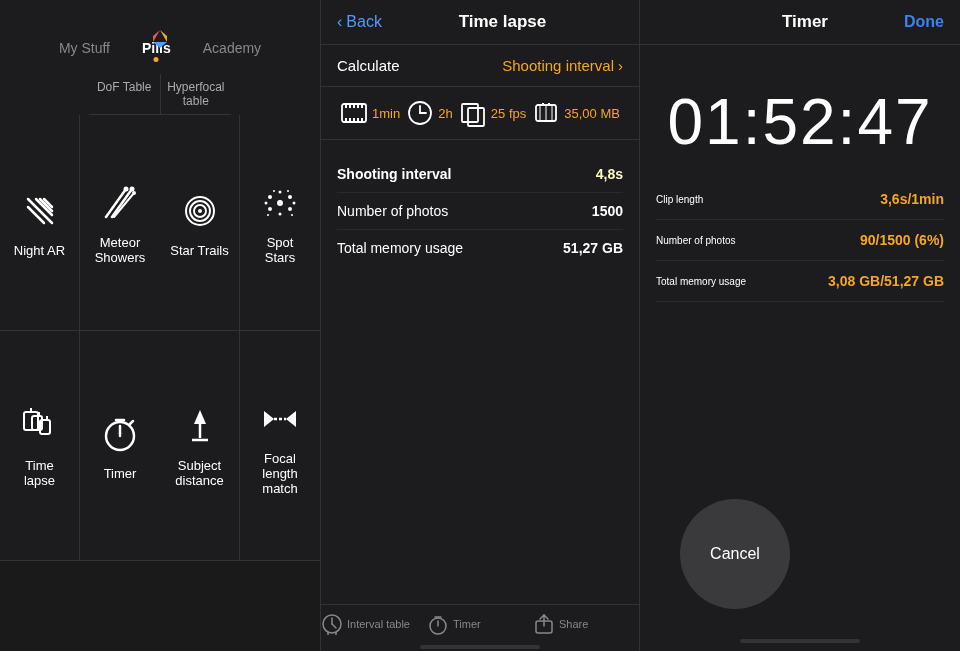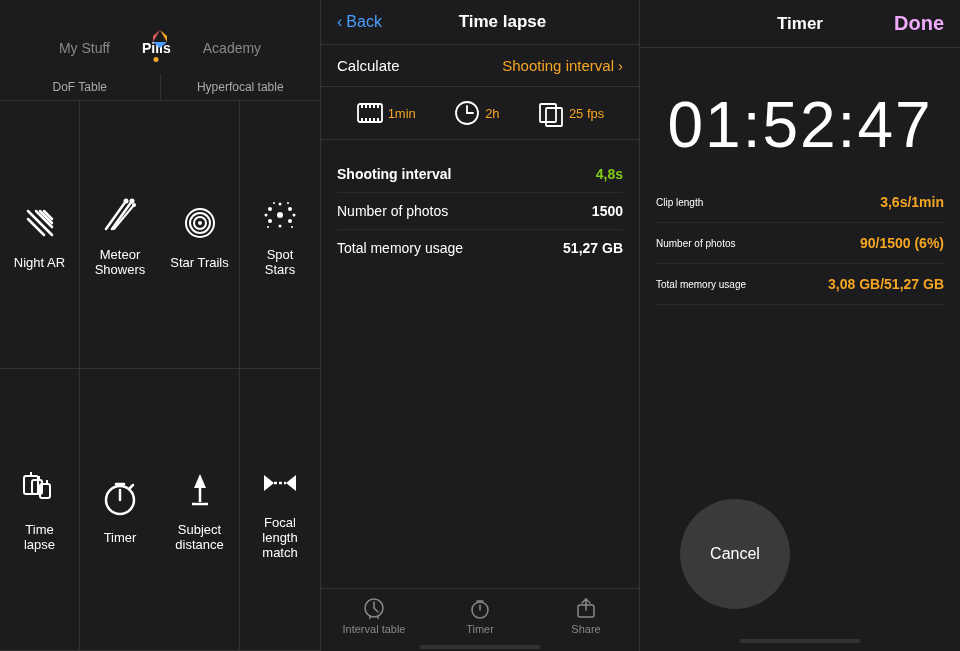--- a/index.html
+++ b/index.html
@@ -8,25 +8,26 @@
       height: 651px;
       display: flex;
       font-family: -apple-system, 'Helvetica Neue', Arial, sans-serif;
       overflow: hidden;
       background: #1a1a1a;
     }
 
     
     .panel1 {
       width: 320px;
-      height: 651px;
+      height: 561px;
       background: #1c1c1e;
       display: flex;
       flex-direction: column;
       overflow: hidden;
+      align-items: center;
     }
     .panel1-header {
       display: flex;
       align-items: center;
       justify-content: center;
       padding: 10px 0 6px;
       flex-shrink: 0;
       position: relative;
     }
     .panel1-tabs {
@@ -171,32 +172,32 @@
     .data-rows { flex: 1; padding: 16px; }
     .data-row {
       display: flex;
       justify-content: space-between;
       align-items: center;
       padding: 10px 0;
       border-bottom: 1px solid #2a2a2a;
     }
     .data-row:last-child { border-bottom: none; }
     .data-row-label { color: #fff; font-size: 14px; }
-    .data-row-value { color: #84cc16; font-size: 14px; font-weight: 600; }
+    .data-row-value { color: #fef9c3; font-size: 14px; font-weight: 600; }
     .data-row-value.white { color: #fff; }
     .panel2-footer {
       display: flex;
       border-top: 1px solid #333;
       padding: 8px 0 4px;
       flex-shrink: 0;
     }
     .footer-item {
       flex: 1;
       display: flex;
-      flex-direction: column;
+      flex-direction: row;
       align-items: center;
       gap: 4px;
       cursor: pointer;
     }
     .footer-label { color: #888; font-size: 11px; }
     .footer-bar {
       height: 4px;
       background: #333;
       border-radius: 2px;
       margin: 6px auto 2px;
@@ -218,22 +219,22 @@
       padding: 12px 16px;
       border-bottom: 1px solid #333;
       flex-shrink: 0;
     }
     .panel3-title {
       color: #fff;
       font-size: 17px;
       font-weight: 600;
     }
     .done-btn {
-      color: #f0abfc;
-      font-size: 20px;
+      color: #3b82f6;
+      font-size: 16px;
       font-weight: 600;
       cursor: pointer;
     }
     .timer-display {
       padding: 40px 20px 20px;
       text-align: center;
       flex-shrink: 0;
     }
     .timer-time {
       color: #fff;
@@ -466,20 +467,31 @@
     </div>
 
     <div class="metric-item">
       <svg width="28" height="28" viewBox="0 0 28 28">
         <rect x="3" y="5" width="16" height="18" rx="1" fill="none" stroke="#fff" stroke-width="1.8"></rect>
         <rect x="9" y="9" width="16" height="18" rx="1" fill="none" stroke="#fff" stroke-width="1.8"></rect>
       </svg>
       <span class="metric-value">25 fps</span>
     </div>
 
+    <div class="metric-item">
+      <svg width="28" height="28" viewBox="0 0 28 28">
+        <rect x="4" y="6" width="20" height="16" rx="2" fill="none" stroke="#fff" stroke-width="1.8"></rect>
+        <line x1="8" y1="6" x2="8" y2="22" stroke="#fff" stroke-width="1"></line>
+        <line x1="14" y1="6" x2="14" y2="22" stroke="#fff" stroke-width="1"></line>
+        <line x1="20" y1="6" x2="20" y2="22" stroke="#fff" stroke-width="1"></line>
+        <rect x="10" y="4" width="2" height="3" fill="#fff"></rect>
+        <rect x="16" y="4" width="2" height="3" fill="#fff"></rect>
+      </svg>
+      <span class="metric-value">35,00 MB</span>
+    </div>
   </div>
 
   <div class="data-rows">
     <div class="data-row">
       <span class="data-row-label" style="font-weight:600;">Shooting interval</span>
       <span class="data-row-value">4,8s</span>
     </div>
     <div class="data-row">
       <span class="data-row-label">Number of photos</span>
       <span class="data-row-value white">1500</span>

